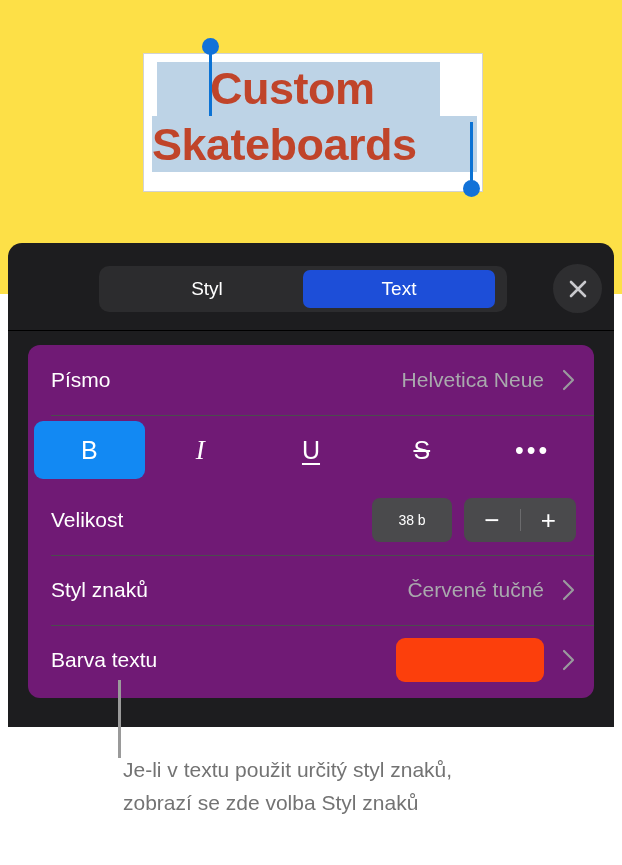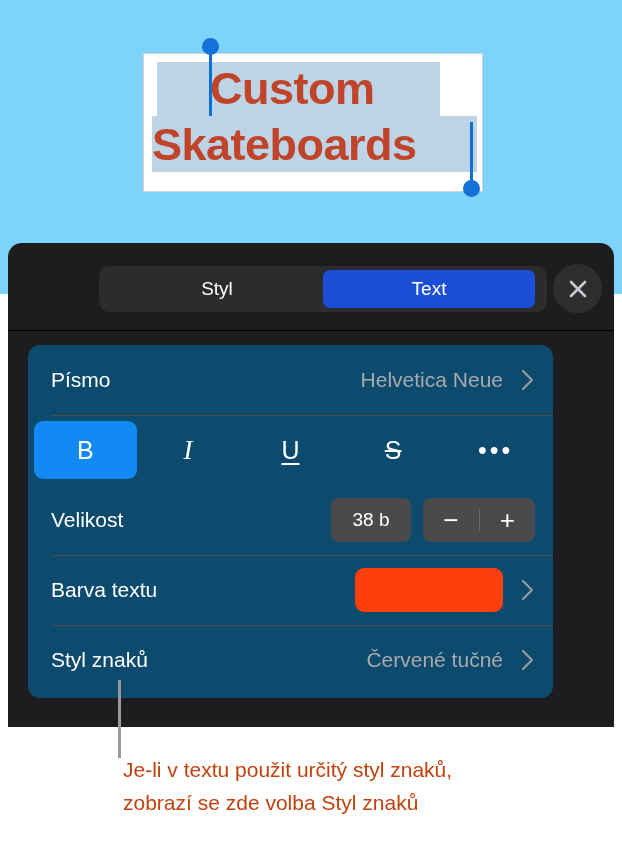--- a/index.html
+++ b/index.html
@@ -17,21 +17,21 @@
     width: 622px;
     height: 865px;
     background: #ffffff;
   }
 
   
   #canvas-area {
     position: absolute;
     left: 0; top: 0;
     width: 622px; height: 294px;
-    background: #7dd3fc;
+    background: #fde047;
   }
 
   #textbox-frame {
     position: absolute;
     left: 143px; top: 53px;
     width: 340px; height: 139px;
     border: 1px solid #d2d2d2;
     background: #ffffff;
   }
 
@@ -90,21 +90,21 @@
 
   #panel-header {
     position: relative;
     height: 88px;
     border-bottom: 1px solid #000000;
   }
 
   #segmented-control {
     position: absolute;
     left: 99px; top: 266px;
-    width: 448px; height: 46px;
+    width: 408px; height: 46px;
     background: #2c2c2e;
     border-radius: 10px;
     display: flex;
     align-items: center;
     padding: 12px;
   }
   .segment {
     flex: 1 1 0;
     height: 38px;
     border-radius: 7px;
@@ -128,22 +128,22 @@
     align-items: center;
     justify-content: center;
     cursor: pointer;
   }
   #close-button svg { display: block; }
 
   
   #settings-card {
     position: absolute;
     left: 28px; top: 345px;
-    width: 525px; height: 353px;
-    background: #0c4a6e;
+    width: 566px; height: 353px;
+    background: #701a75;
     border-radius: 12px;
     overflow: hidden;
   }
 
   .row {
     position: relative;
     height: 70px;
     display: flex;
     align-items: center;
     padding: 0 4px 0 23px;
@@ -208,21 +208,21 @@
   
   #size-value {
     margin-left: auto;
     width: 80px; height: 44px;
     background: #4a4a4c;
     border-radius: 8px;
     display: flex;
     align-items: center;
     justify-content: center;
     color: #ffffff;
-    font-size: 19px;
+    font-size: 14px;
     cursor: pointer;
   }
   #size-stepper {
     margin-left: 12px;
     margin-right: 14px;
     width: 112px; height: 44px;
     background: #4a4a4c;
     border-radius: 8px;
     display: flex;
     align-items: center;
@@ -256,21 +256,21 @@
   #callout-line {
     position: absolute;
     left: 118px; top: 680px;
     width: 3px; height: 78px;
     background: #9a9a9a;
   }
   #callout-text {
     position: absolute;
     left: 123px; top: 753px;
     width: 400px;
-    color: #c2410c;
+    color: #737373;
     font-size: 21px;
     line-height: 33px;
   }
 </style>
 </head>
 <body>
 
 <div id="root">
 
   <div id="canvas-area">
@@ -328,36 +328,36 @@
       <span class="row-label">Velikost</span>
       <div id="size-value">38 b</div>
       <div id="size-stepper">
         <div class="stepper-btn">−</div>
         <div class="stepper-divider"></div>
         <div class="stepper-btn">+</div>
       </div>
     </div>
 
     <div class="row">
+      <span class="row-label">Styl znaků</span>
+      <span class="row-value">Červené tučné</span>
+      <span class="chevron">
+        <svg width="14" height="24" viewBox="0 0 14 24">
+          <path d="M2 3 L11 12 L2 21" stroke="#9a9a9e" stroke-width="2.2" fill="none" stroke-linecap="round" stroke-linejoin="round"></path>
+        </svg>
+      </span>
+    </div>
+
+    <div class="row">
       <span class="row-label">Barva textu</span>
       <div id="color-swatch"></div>
       <span class="chevron">
         <svg width="14" height="24" viewBox="0 0 14 24">
           <path d="M2 3 L11 12 L2 21" stroke="#9a9a9e" stroke-width="2.2" fill="none" stroke-linecap="round" stroke-linejoin="round"></path>
         </svg>
       </span>
     </div>
-
-    <div class="row">
-      <span class="row-label">Styl znaků</span>
-      <span class="row-value">Červené tučné</span>
-      <span class="chevron">
-        <svg width="14" height="24" viewBox="0 0 14 24">
-          <path d="M2 3 L11 12 L2 21" stroke="#9a9a9e" stroke-width="2.2" fill="none" stroke-linecap="round" stroke-linejoin="round"></path>
-        </svg>
-      </span>
-    </div>
   </div>
 
   <div id="callout-line"></div>
   <div id="callout-text">Je-li v textu použit určitý styl znaků, zobrazí se zde volba Styl znaků</div>
 
 </div>
 
 </body></html>

